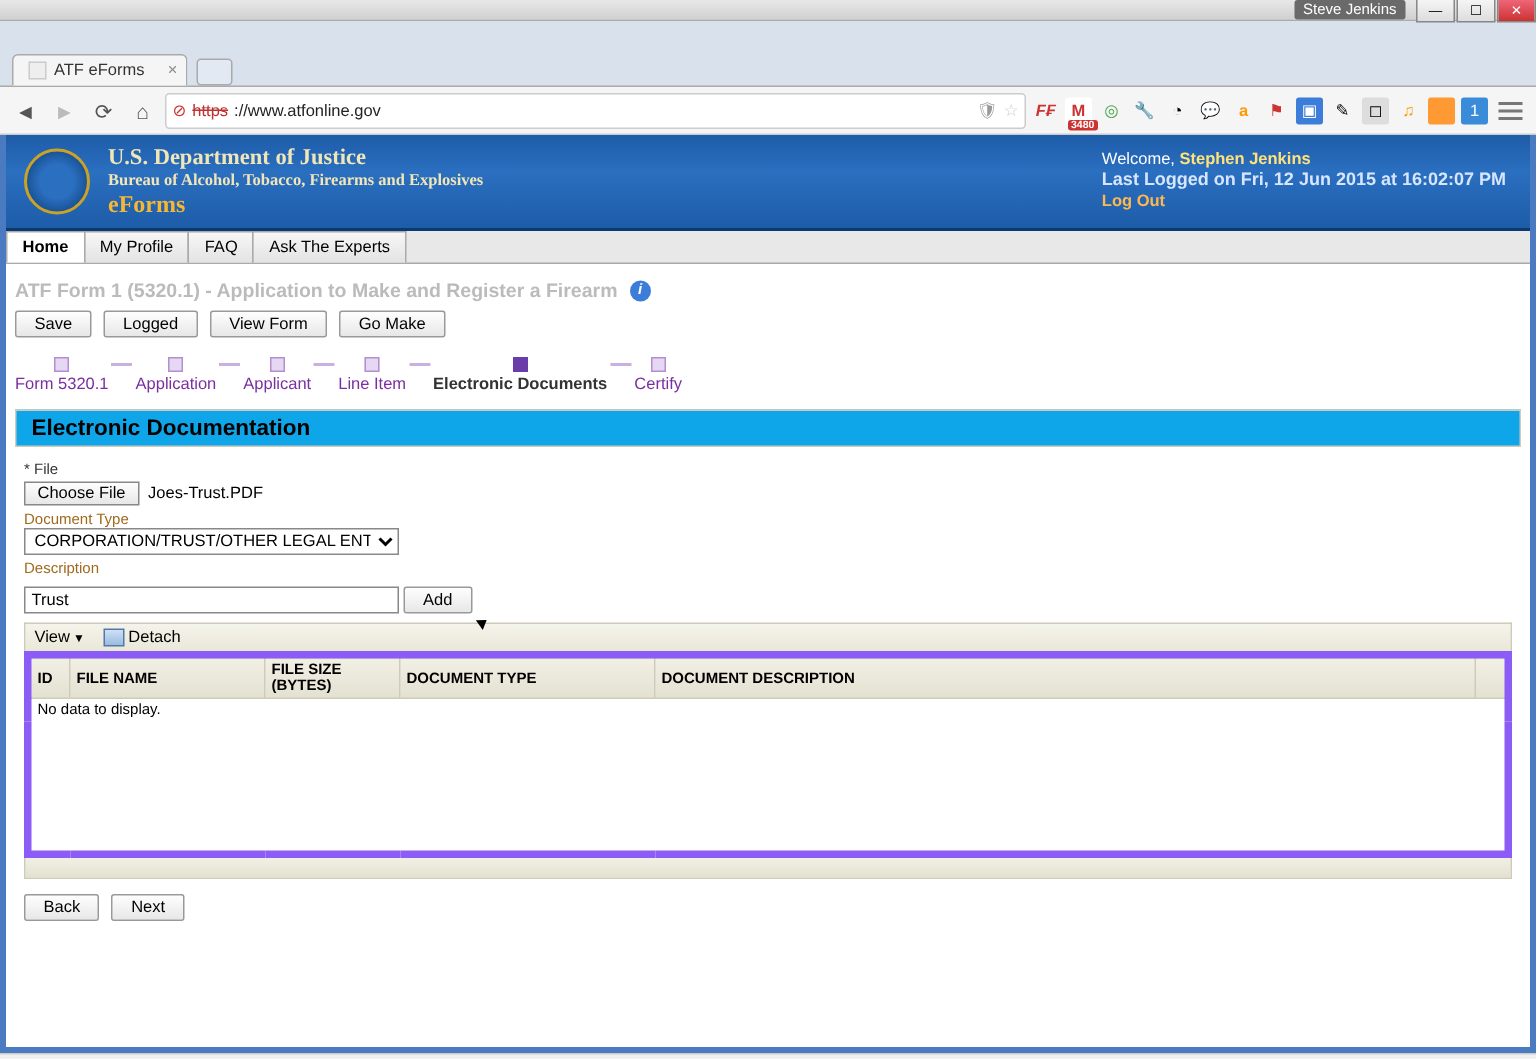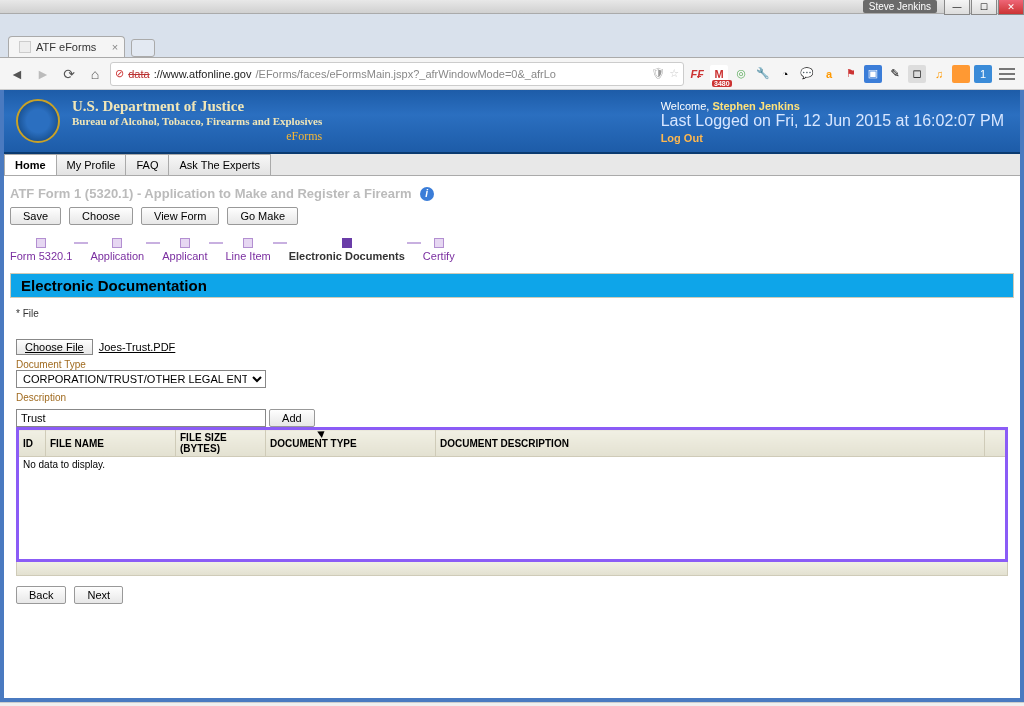--- a/index.html
+++ b/index.html
@@ -39,25 +39,25 @@
 .chrome-menu span { height:2px; background:#777; }
 
 
 .page { height: calc(706px - 18px - 26px - 32px - 18px); overflow:auto; border-left:4px solid #4a7ac0; border-right:4px solid #4a7ac0; border-bottom:4px solid #4a7ac0; }
 
 
 .doj-header { background: linear-gradient(to bottom,#1d5ca8,#2b6fc0 40%,#1d5ca8); color:#fff; padding:6px 12px; display:flex; align-items:center; border-bottom:2px solid #0a3a70; position:relative; height:64px; }
 .doj-seal { width:44px; height:44px; border-radius:50%; border:2px solid #c9a227; background: radial-gradient(circle,#2b6fc0 40%,#0a3a70); margin-right:12px; }
 .doj-text .line1 { font-family: Georgia, serif; font-size:15px; font-weight:bold; color:#f0e6b8; }
 .doj-text .line2 { font-family: Georgia, serif; font-size:11px; font-weight:bold; color:#f0e6b8; }
-.doj-text .line3 { font-family: Georgia, serif; font-size:12px; font-weight:normal; color:#f7b733; margin-top:2px;text-align:right; }
+.doj-text .line3 { font-family: Georgia, serif; font-size:16px; font-weight:bold; color:#f7b733; margin-top:2px; }
 .doj-right { position:absolute; right:16px; top:10px; text-align:left; font-size:11px; }
 .doj-right .welcome { color:#fff; }
 .doj-right .welcome b { color:#ffe27a; }
-.doj-right .lastlogged { font-size:16px; color:#d7e6ff; }
+.doj-right .lastlogged { font-size:12px; color:#d7e6ff;font-weight:bold; }
 .doj-right .logout { color:#ffb84f; font-weight:bold; margin-top:2px; display:inline-block; }
 
 
 .nav-tabs { background:#e8e8e8; border-bottom:1px solid #aaa; display:flex; font-size:11px; }
 .nav-tabs .ntab { padding:4px 10px; border:1px solid #aaa; border-bottom:none; background: linear-gradient(to bottom,#f7f7f7,#e3e3e3); margin-right:-1px; }
 .nav-tabs .ntab.active { background:#fff; font-weight:bold; }
 
 
 .content { padding:6px 6px 12px 6px; }
 .page-title-row { display:flex; align-items:center; gap:8px; margin:4px 0 6px 0; }
@@ -74,36 +74,36 @@
 .train .stop.current .box { background:#6a3da8; border-color:#6a3da8; }
 .train .stop .lbl { color:#7a2ea0; margin-top:2px; white-space:nowrap; }
 .train .stop.current .lbl { font-weight:bold; color:#333; }
 .train .line { height:2px; width:14px; background:#c8b0e0; margin: -14px 2px 0 2px; }
 
 
 .section-title { background:#0ea5e9; border:1px solid #cfcbb8; padding:3px 10px; font-weight:bold; font-size:15px; }
 .form-area { padding:6px; }
 .form-label { color:#a06a1e; font-size:10px; margin-top:4px; }
 .required { color:#333; font-size:10px; margin-top:4px; }
-.file-row { display:flex; align-items:center; gap:6px; margin-top:20px;text-decoration:underline; }
+.file-row { display:flex; align-items:center; gap:6px; margin-top:2px; }
 .choose-btn { background:linear-gradient(to bottom,#fefefe,#e7e7e7); border:1px solid #888; padding:1px 8px; font-size:11px; }
 .select { border:1px solid #888; font-size:11px; padding:1px 2px; width:250px; background:#fff; }
 .text-input { border:1px solid #888; font-size:11px; padding:2px 4px; width:250px; }
 .add-btn { margin-top:6px; }
 .cursor { position: relative; display:inline-block; }
 .cursor::after { content:''; position:absolute; right:-10px; bottom:-10px; width:0; height:0; border-left:6px solid #000; border-top:4px solid transparent; border-bottom:4px solid transparent; transform: rotate(-35deg); }
 
 
 .table-toolbar { background: linear-gradient(to bottom,#f5f4ea,#e9e7d8); border:1px solid #cfcbb8; border-bottom:none; padding:3px 6px; display:flex; align-items:center; gap:12px; margin-top:6px; }
 .detach-ico { display:inline-block; width:14px; height:12px; border:1px solid #5577aa; background:linear-gradient(to bottom,#cfe0f5,#9abce0); margin-right:3px; vertical-align:middle; }
 .view-menu { display:flex; align-items:center; gap:2px; }
 .view-menu .caret { font-size:8px; }
 
 
-.tbl { width:100%; border-collapse:collapse; border:3px solid #8b5cf6; }
+.tbl { width:100%; border-collapse:collapse; border:5px solid #8b5cf6; }
 .tbl th { background: linear-gradient(to bottom,#f1f0e4,#e3e1d1); border:1px solid #cfcbb8; text-align:left; font-size:10px; padding:2px 4px; font-weight:bold; }
 .tbl td { border:1px solid #cfcbb8; font-size:10px; padding:2px 4px; }
 .tbl .empty { height:88px; }
 .tbl-footer { background: linear-gradient(to bottom,#f1f0e4,#e3e1d1); border:1px solid #cfcbb8; border-top:none; height:14px; }
 
 .nav-btns { margin-top:10px; display:flex; gap:8px; }
 
 
 .status-bar { height:18px; background:#f0f0f0; border-top:1px solid #ccc; }
 </style>
@@ -126,23 +126,22 @@
   <div class="chrome-newtab"></div>
 </div>
 
 <div class="chrome-toolbar">
   <div class="nav-btn">◄</div>
   <div class="nav-btn disabled">►</div>
   <div class="nav-btn">⟳</div>
   <div class="nav-btn">⌂</div>
   <div class="address-bar">
     <span style="color:#c33;">⊘</span>
-    <span class="https">data</span>
+    <span class="https">https</span>
     <span class="url-host">://www.atfonline.gov</span>
-    <span class="url-rest">/EForms/faces/eFormsMain.jspx?_afrWindowMode=0&amp;_afrLo</span>
     <div class="right-icons">
       <span style="color:#999;">🛡</span>
       <span style="color:#ccc;">☆</span>
     </div>
   </div>
   <div class="ext-row">
     <div class="ext" style="color:#c33;font-style:italic;font-weight:bold;">F₣</div>
     <div class="ext gmail">M<span class="badge">3480</span></div>
     <div class="ext" style="color:#5a5;">◎</div>
     <div class="ext">🔧</div>
@@ -188,21 +187,21 @@
   </div>
 
   <div class="content">
     <div class="page-title-row">
       <span class="page-title">ATF Form 1 (5320.1) - Application to Make and Register a Firearm</span>
       <span class="info-icon">i</span>
     </div>
 
     <div class="btn-row">
       <button class="btn">Save</button>
-      <button class="btn">Choose</button>
+      <button class="btn">Logged</button>
       <button class="btn">View Form</button>
       <button class="btn">Go Make</button>
     </div>
 
     <div class="train">
       <div class="stop">
           <div class="box"></div>
           <div class="lbl">Form 5320.1</div>
         </div>
       <div class="line"></div>
@@ -247,20 +246,27 @@
       </select>
 
       <div class="form-label">Description</div>
       <input class="text-input" value="Trust" style="">
 
       <div class="add-btn cursor">
         <button class="btn">Add</button>
       </div>
 
       
+      <div class="table-toolbar">
+        <span class="view-menu">
+            <span>View</span> 
+            <span class="caret">▼</span>
+          </span>
+        <span><span class="detach-ico"></span><span>Detach</span></span>
+      </div>
 
       <table class="tbl">
         <thead>
           <tr>
             <th style="width:28px;">ID</th>
             <th style="width:130px;">FILE NAME</th>
             <th style="width:90px;">FILE SIZE (BYTES)</th>
             <th style="width:170px;">DOCUMENT TYPE</th>
             <th>DOCUMENT DESCRIPTION</th>
             <th style="width:22px;"></th>

